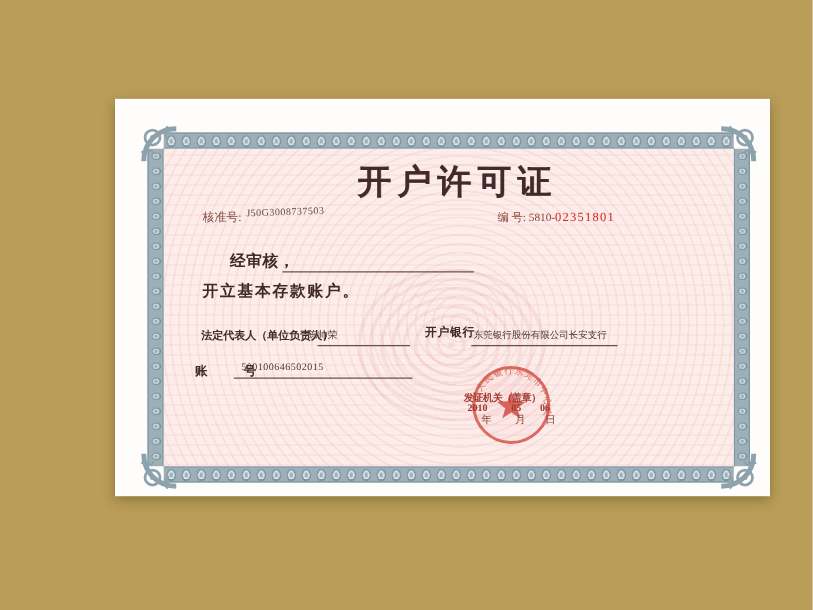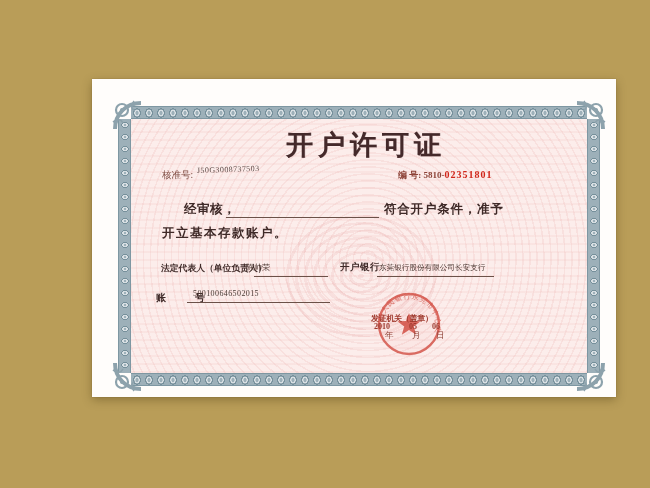--- a/index.html
+++ b/index.html
@@ -66,21 +66,21 @@
 
   
   .fld { position:absolute; white-space:pre; line-height:1.15; }
   .title {
     left:0; right:0; top:51px; text-align:center; padding-left:24px;
     font-size:27px; font-weight:700; letter-spacing:5px; color:#44292a;
     text-shadow:.4px .4px 0 rgba(68,41,42,.45);
   }
   .approval-label { left:70px;  top:91px;  font-size:9.5px; color:#7d4a40; }
   .approval-value { left:105px; top:86px;  font-size:8px; color:#5c4a46; letter-spacing:.4px; transform:rotate(-2deg); }
-  .serial        { left:306px; top:90px;  font-size:9px; color:#8c4136; font-weight:700; }
+  .serial        { left:306px; top:90px;  font-size:9px; color:#8c4136; font-weight:400; }
   .serial-red    { color:#d0261a; font-size:10px; letter-spacing:1px; }
   .bold-line     { font-size:12.5px; font-weight:700; color:#3f2a28; }
   .review-prefix { left:92px;  top:123px; letter-spacing:.5px; }
   .company       { left:136px; top:125px; width:150px; text-align:center; font-size:8px; color:#4a3630; }
   .qualify       { left:292px; top:123px; letter-spacing:.8px; }
   .line2         { left:70px;  top:147px; letter-spacing:1.5px; }
   .legal-label   { left:69px;  top:184px; font-size:8.8px; font-weight:700; color:#3f2a28; }
   .legal-value   { left:154px; top:184px; font-size:8px; color:#4a3630;text-align:right; }
   .bank-label    { left:248px; top:183px; font-size:9.5px; font-weight:700; color:#3f2a28; letter-spacing:.5px; }
   .bank-value    { left:287px; top:185px; font-size:7.6px; color:#4a3630; }
@@ -147,21 +147,20 @@
 
     <div class="fld title">开户许可证</div>
 
     <div class="fld approval-label">核准号:</div>
     <div class="fld approval-value">J50G3008737503</div>
 
     <div class="fld serial"><span>编 号: 5810-</span><span class="serial-red">02351801</span></div>
 
     <div class="fld bold-line review-prefix">经审核，</div>
     <div class="u u-company"></div>
-    <div class="fld bold-line qualify">符合开户条件，准予</div>
     <div class="fld bold-line line2">开立基本存款账户。</div>
 
     <div class="fld legal-label">法定代表人（单位负责人）</div>
     <div class="fld legal-value">陈帅荣</div>
     <div class="u u-legal"></div>
 
     <div class="fld bank-label">开户银行</div>
     <div class="fld bank-value">东莞银行股份有限公司长安支行</div>
     <div class="u u-bank"></div>
 

